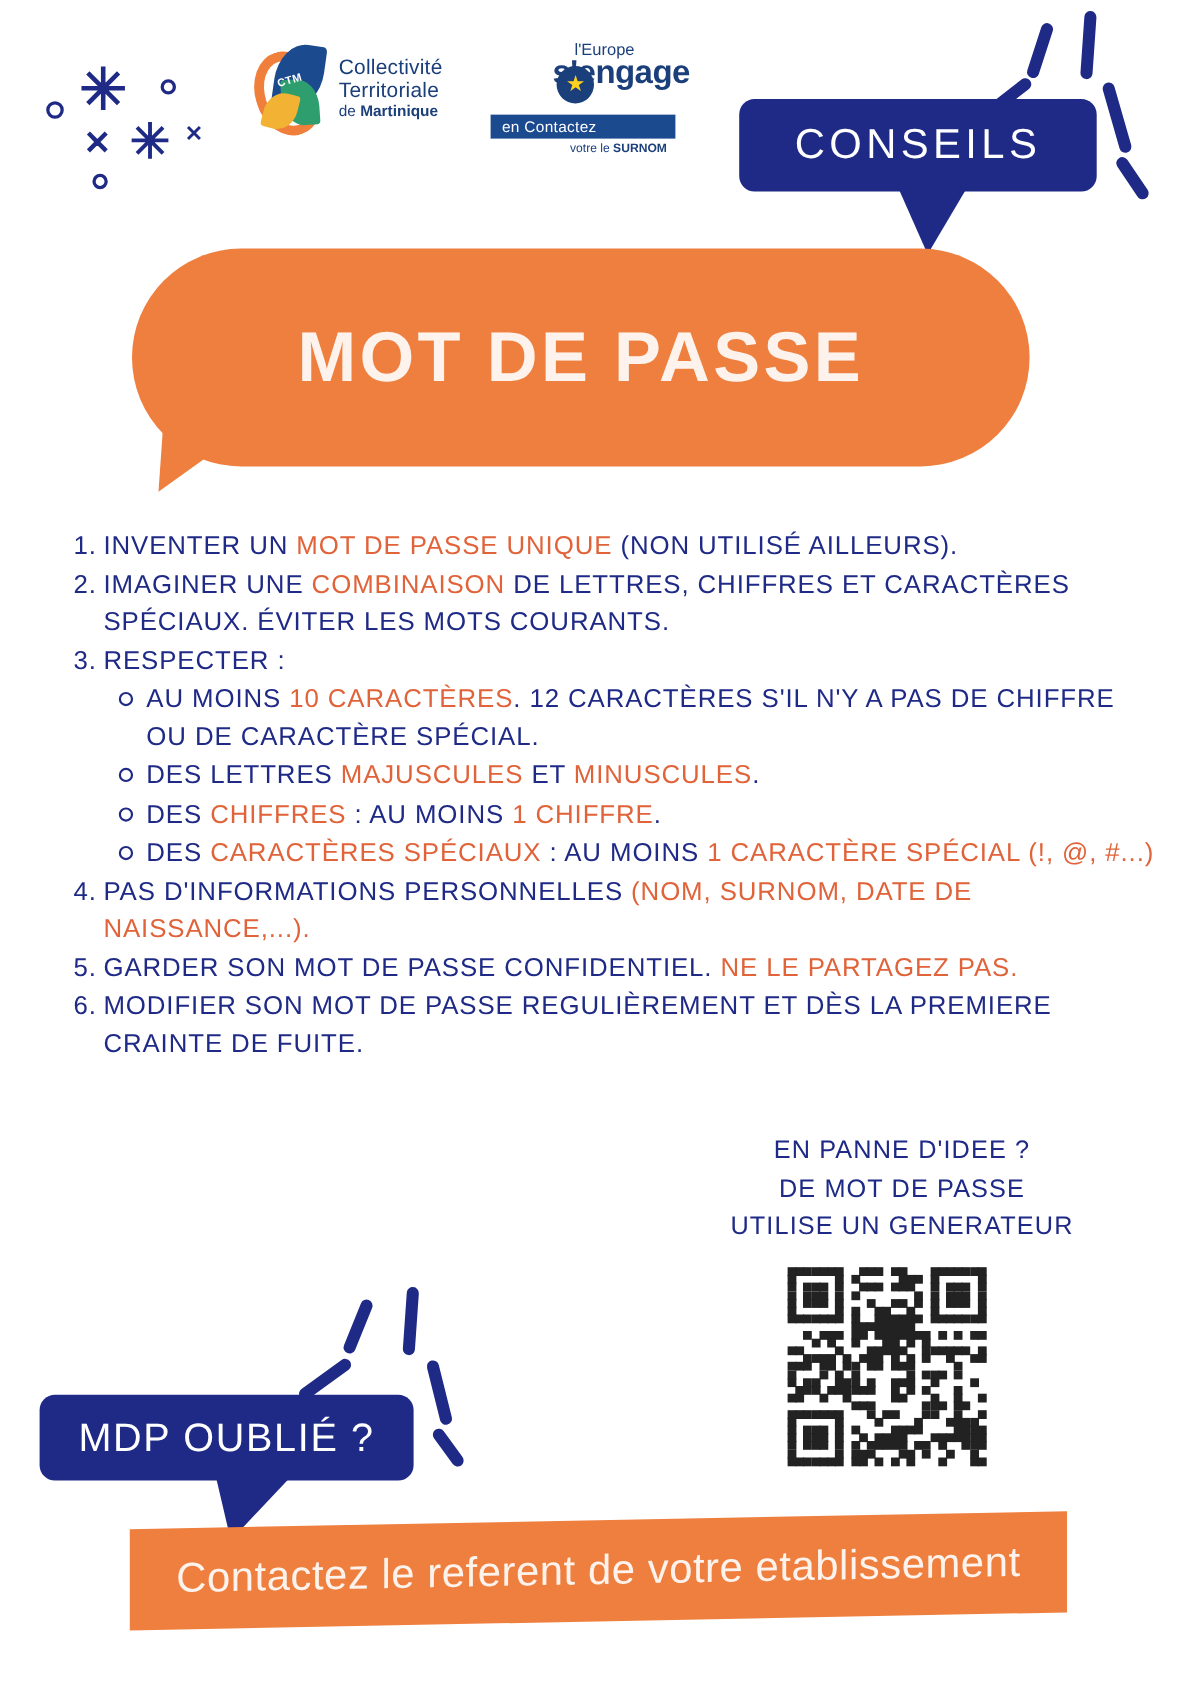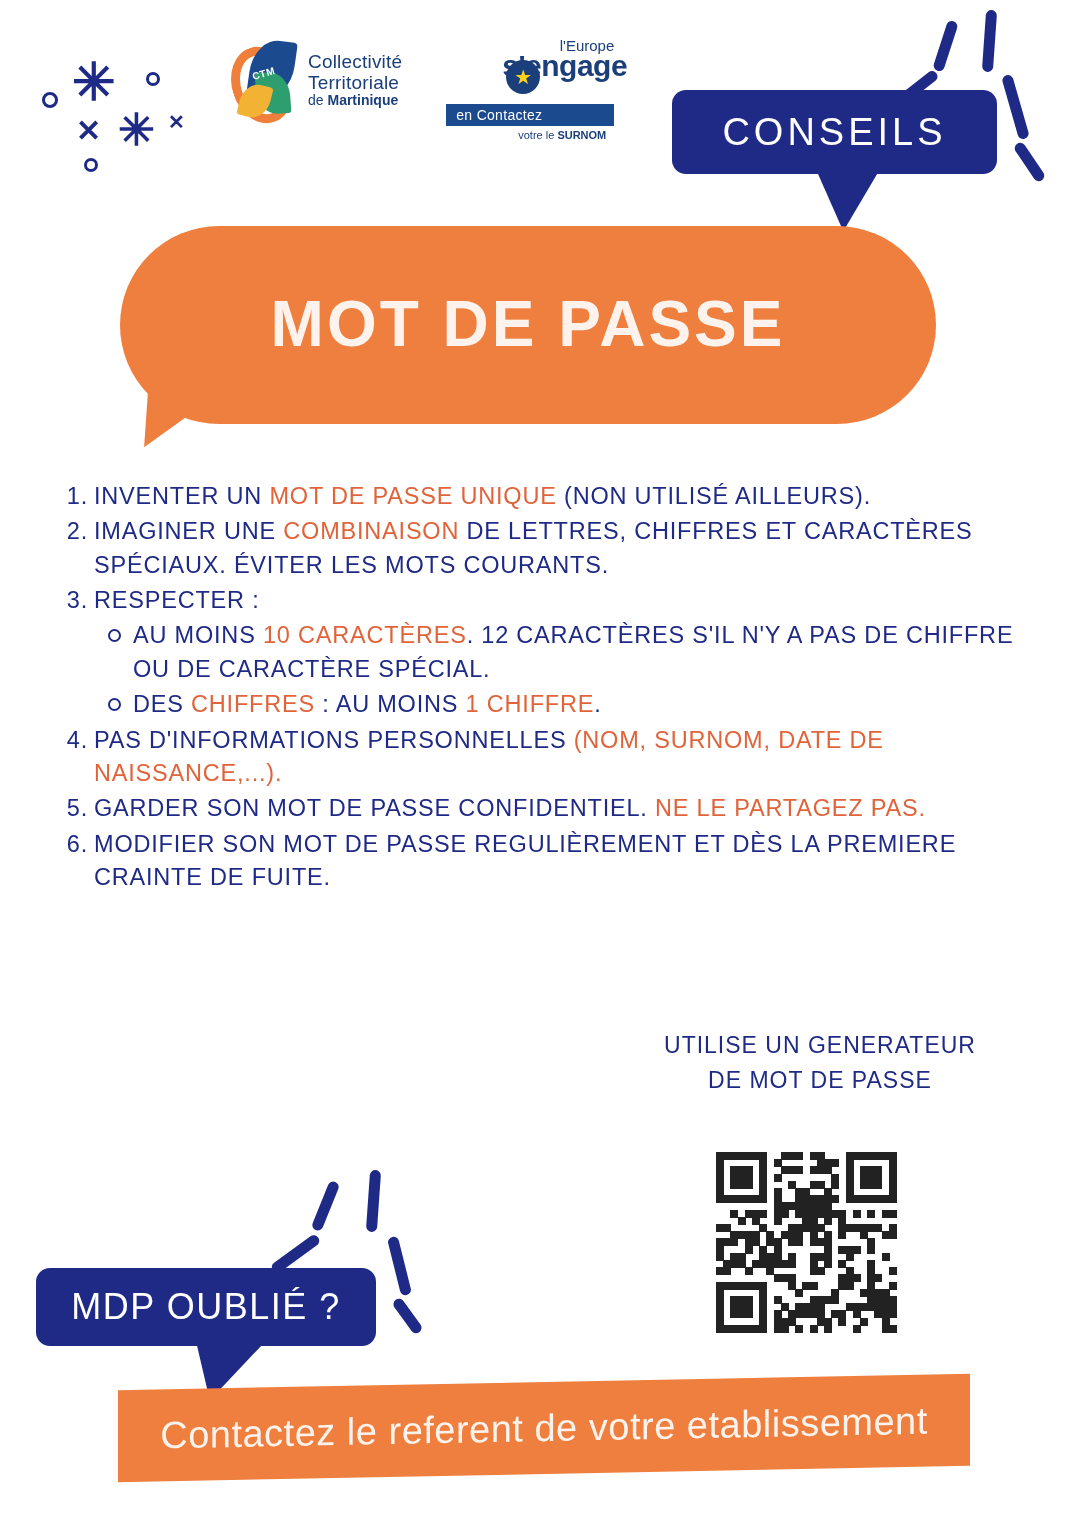--- a/index.html
+++ b/index.html
@@ -92,21 +92,21 @@
   .logo-feder { width: 168px; }
   .logo-feder .top {
     background: #ffffff;
     text-align: center;
     line-height: 1.05;
     color: #1b3f7a;
     position: relative;
     height: 66px;
   }
   .logo-feder .europe {
-    font-size: 15px; text-align: right; padding-left: 76px;
+    font-size: 15px; text-align: left; padding-left: 76px;
   }
   .logo-feder .engage {
     font-size: 30px; font-weight: 600; letter-spacing: -.5px;
     text-align: left; padding-left: 56px; margin-top: -4px;
   }
   .logo-feder .star-circle {
     position: absolute; left: 60px; top: 22px;
     width: 34px; height: 34px;
     background: #1b3f7a;
     border-radius: 50%;
@@ -357,40 +357,49 @@
       <span class="num">3.</span>
       <span class="txt"><span>RESPECTER :</span></span>
     </div>
     <div class="sub">
       <div class="item">
         <span class="bullet"></span>
         <span class="txt"><span>AU MOINS </span><span class="or">10 CARACTÈRES</span><span>. 12 CARACTÈRES S'IL N'Y A PAS DE CHIFFRE OU DE CARACTÈRE SPÉCIAL.</span></span>
       </div>
       <div class="item">
         <span class="bullet"></span>
+        <span class="txt"><span>DES LETTRES </span><span class="or">MAJUSCULES</span><span> ET </span><span class="or">MINUSCULES</span><span>.</span></span>
+      </div>
+      <div class="item">
+        <span class="bullet"></span>
         <span class="txt"><span>DES </span><span class="or">CHIFFRES</span><span> : AU MOINS </span><span class="or">1 CHIFFRE</span><span>.</span></span>
+      </div>
+      <div class="item">
+        <span class="bullet"></span>
+        <span class="txt"><span> DES </span><span class="or">CARACTÈRES SPÉCIAUX</span><span> : AU MOINS </span><span class="or">1 CARACTÈRE SPÉCIAL (!, @, #...)</span></span>
       </div>
     </div>
     <div class="item">
       <span class="num">4.</span>
       <span class="txt"><span>PAS D'INFORMATIONS PERSONNELLES </span><span class="or">(NOM, SURNOM, DATE DE NAISSANCE,...).</span></span>
     </div>
     <div class="item">
       <span class="num">5.</span>
       <span class="txt"><span> GARDER SON MOT DE PASSE CONFIDENTIEL. </span><span class="or">NE LE PARTAGEZ PAS.</span></span>
     </div>
     <div class="item">
       <span class="num">6.</span>
       <span class="txt"><span> MODIFIER SON MOT DE PASSE REGULIÈREMENT ET DÈS LA PREMIERE CRAINTE DE FUITE.</span></span>
     </div>
   </div>
 
 <div class="gen-text">
+  <div>EN PANNE D'IDEE ?</div>
+  <div>DE MOT DE PASSE</div>
   <div>UTILISE UN GENERATEUR</div>
-  <div>DE MOT DE PASSE</div>
 </div>
 
 <div class="qr" id="qr-code">
     <div class="cell" style="left: 0px; top: 0px; width: 8px; height: 8px;"></div>
     <div class="cell" style="left: 7.2px; top: 0px; width: 8px; height: 8px;"></div>
     <div class="cell" style="left: 14.4px; top: 0px; width: 8px; height: 8px;"></div>
     <div class="cell" style="left: 21.6px; top: 0px; width: 8px; height: 8px;"></div>
     <div class="cell" style="left: 28.8px; top: 0px; width: 8px; height: 8px;"></div>
     <div class="cell" style="left: 36px; top: 0px; width: 8px; height: 8px;"></div>
     <div class="cell" style="left: 43.2px; top: 0px; width: 8px; height: 8px;"></div>

